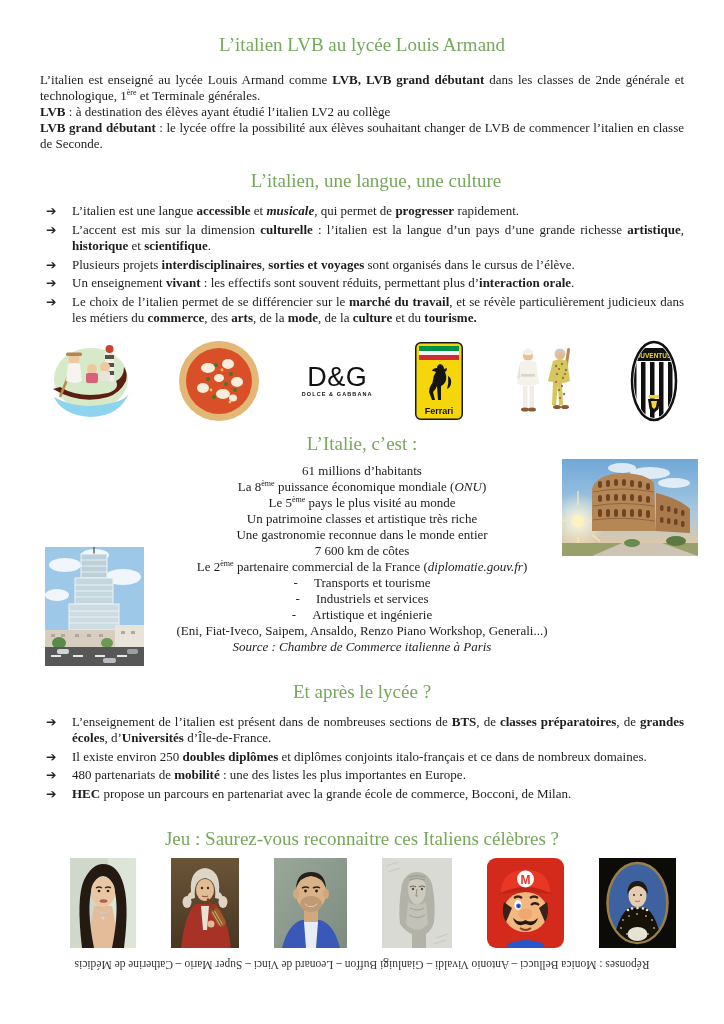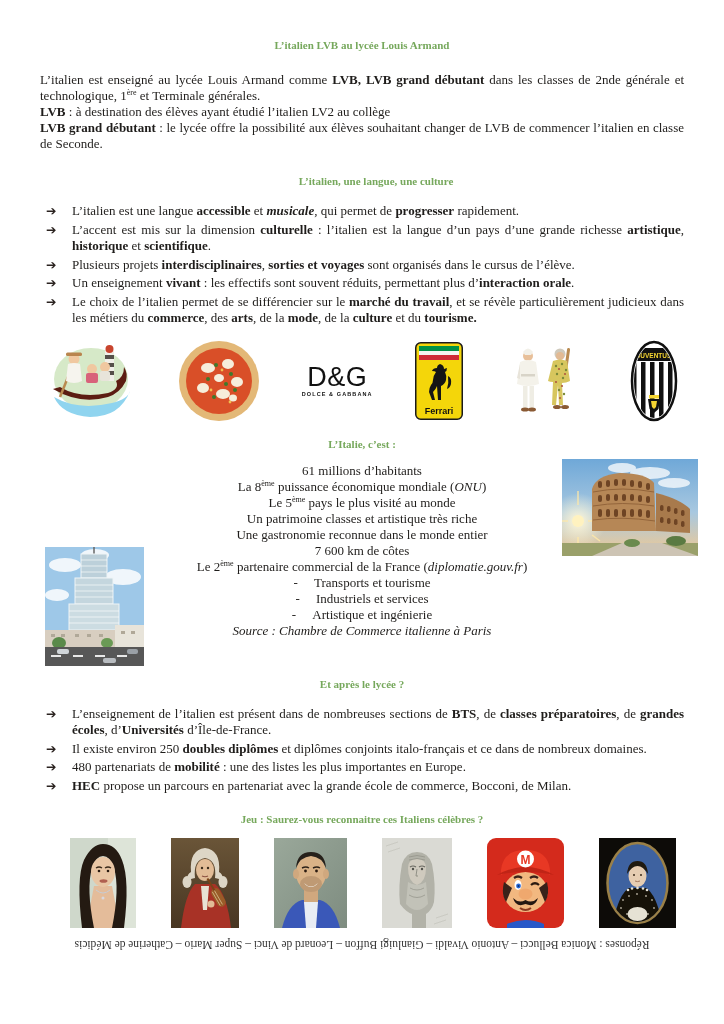--- a/index.html
+++ b/index.html
@@ -1,26 +1,26 @@
 <!DOCTYPE html>
 <html><head>
 <meta charset="utf-8">
 <style>
   html,body{margin:0;padding:0;background:#888;}
   .page{
     width:724px;height:1024px;margin:0 auto;background:#fff;position:relative;overflow:hidden;
     font-family:"Liberation Serif","DejaVu Serif",serif;font-size:13px;color:#1f1d1b;
     --accent:#76A85C;
   }
-  .heading{color:var(--accent);font-weight:700;text-align:center;font-size:11px;margin:0;line-height:18px;}
+  .heading{color:var(--accent);font-weight:400;text-align:center;font-size:19px;margin:0;line-height:18px;}
   .h-title{padding-top:36px;}
   .h-culture{margin-top:20px;padding-left:28px;}
   .h-italy{margin-top:8px;}
-  .h-after{margin-top:4px;text-align:center;}
-  .h-game{margin-top:16px;}
+  .h-after{margin-top:12px;text-align:center;}
+  .h-game{margin-top:28px;}
   .intro{margin:18px 40px 0;line-height:16px;text-align:justify;}
   .intro p{margin:0;}
   .bullets{margin:13px 40px 0 46px;}
   .bullet{display:flex;margin-bottom:2px;line-height:16.5px;}
   .arrow{width:26px;flex:0 0 26px;font-weight:700;color:#2b2320;font-family:"DejaVu Sans",sans-serif;font-size:12.5px;}
   .btext{flex:1;text-align:justify;}
   sup{font-size:0.62em;line-height:0;}
   .logo-row{margin:8px 46px 0 50px;height:92px;display:flex;align-items:center;justify-content:space-between;}
   .dg{text-align:center;font-family:"Liberation Sans","DejaVu Sans",sans-serif;color:#111;width:72px;}
   .dg-main{font-size:27px;font-weight:400;letter-spacing:.5px;line-height:26px;}
@@ -200,20 +200,21 @@
       <div class="iline"><span>61 millions d’habitants</span></div>
       <div class="iline"><span>La 8</span><sup>ème</sup><span> puissance économique mondiale (</span><span style="font-style: italic; margin-top: 16px;">ONU</span><span>)</span></div>
       <div class="iline"><span>Le 5</span><sup>ème</sup><span> pays le plus visité au monde</span></div>
       <div class="iline"><span>Un patrimoine classes et artistique très riche</span></div>
       <div class="iline"><span>Une gastronomie reconnue dans le monde entier</span></div>
       <div class="iline"><span>7 600 km de côtes</span></div>
       <div class="iline"><span>Le 2</span><sup>ème</sup><span> partenaire commercial de la France (</span><span style="font-style: italic;">diplomatie.gouv.fr</span><span>)</span></div>
       <div class="iline"><span>-&nbsp;&nbsp;&nbsp;&nbsp;&nbsp;Transports et tourisme</span></div>
       <div class="iline"><span>-&nbsp;&nbsp;&nbsp;&nbsp;&nbsp;Industriels et services</span></div>
       <div class="iline"><span>-&nbsp;&nbsp;&nbsp;&nbsp;&nbsp;Artistique et ingénierie</span></div>
+      <div class="iline"><span>(Eni, Fiat-Iveco, Saipem, Ansaldo, Renzo Piano Workshop, Generali...)</span></div>
       <div class="iline"><span style="font-style: italic;">Source : Chambre de Commerce italienne à Paris</span></div>
     </div>
 
     <svg class="colosseum" width="136" height="97" viewBox="0 0 136 97">
       <defs>
         <linearGradient id="sky" x1="0" y1="0" x2="0" y2="1">
           <stop offset="0" stop-color="#6fa8d8"></stop>
             <stop offset="0.55" stop-color="#a8c8e0"></stop>
             <stop offset="1" stop-color="#f2c990"></stop>
         </linearGradient>

